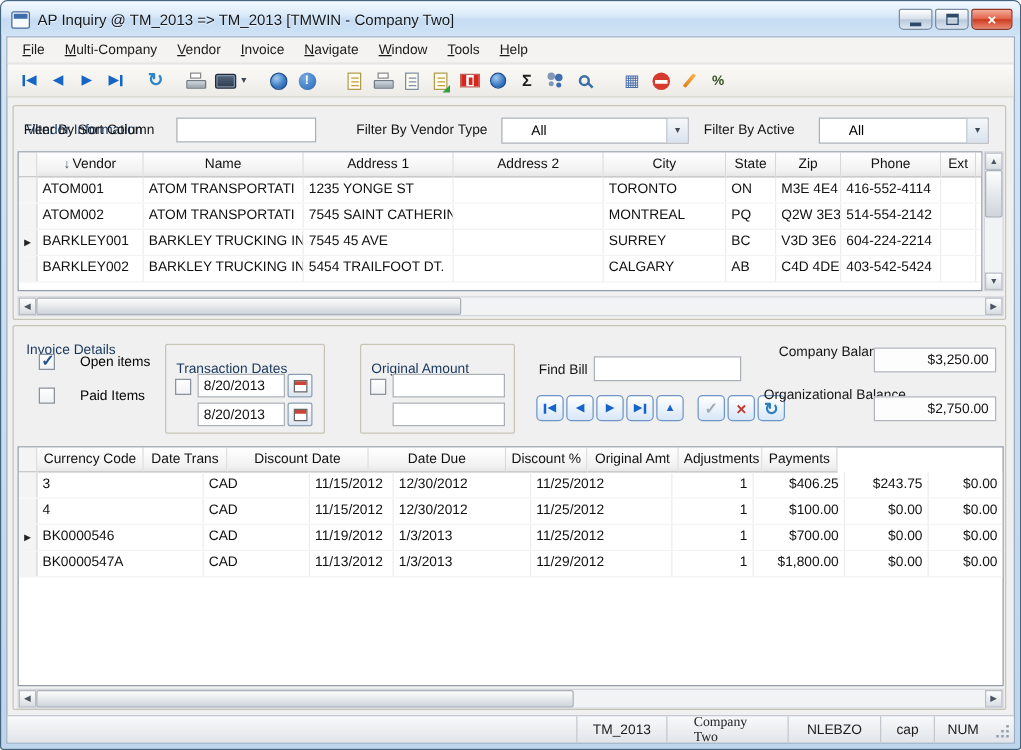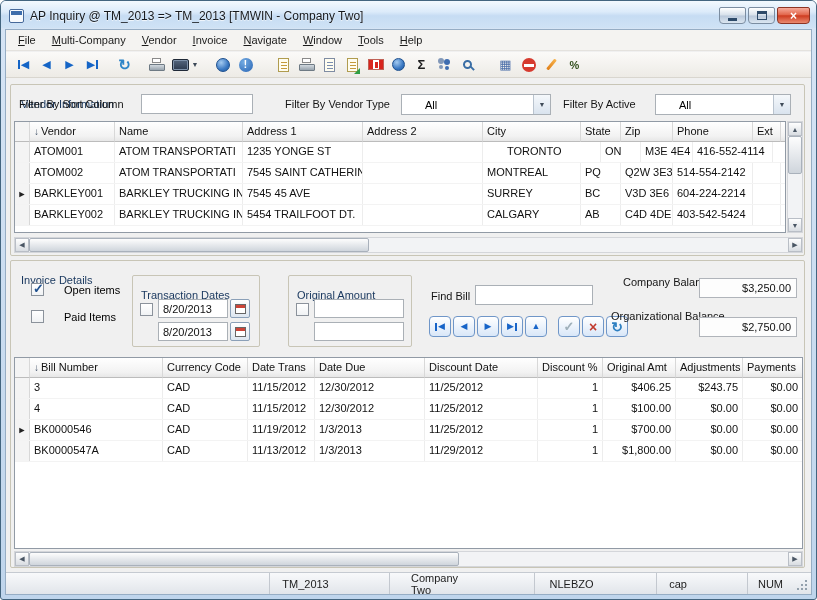--- a/index.html
+++ b/index.html
@@ -94,21 +94,21 @@
   .combo-btn { width:17px; height:100%; display:flex; align-items:center; justify-content:center; font-size:7px;
                color:#3f4b58; background:linear-gradient(#f5f8fb,#d9e3ee); border-left:1px solid #b9c3ce; }
 
   
   .grid { position:absolute; background:#fff; border:1px solid #919aa5; overflow:hidden; }
   .grid-head, .grid-row { display:flex; }
   .gcell { height:20px; line-height:19px; padding:0 4px; overflow:hidden; white-space:nowrap;
            border-right:1px solid #ededed; flex:0 0 auto; color:#111; }
   .grid-row { background:#fff; border-bottom:1px solid #f3f3f3; }
   .gcell.head { background:linear-gradient(#ffffff,#f2f2f2 75%,#e7e7e7); border-right:1px solid #d8d8d8;
-                border-bottom:1px solid #bcbcbc; }
+                border-bottom:1px solid #bcbcbc;text-align:center; }
   .gcell.gutter { width:15px; padding:0 1px; background:#f4f4f4; border-right:1px solid #d8d8d8;
                   text-align:center; font-size:9px; line-height:20px; color:#222; }
   .sort-ind { color:#44546a; font-size:10px; margin-right:2px; }
 
   
   .hscroll { position:absolute; height:16px; display:flex; background:#f2f3f5; border:1px solid #d4d6da; }
   .vscroll { position:absolute; width:16px; display:flex; flex-direction:column; background:#f2f3f5; border:1px solid #d4d6da; }
   .sb-btn { flex:0 0 auto; width:14px; height:14px; display:flex; align-items:center; justify-content:center;
             font-size:7px; color:#4a5664; background:linear-gradient(#fefefe,#d9dde2); border:1px solid #b9bec6; }
   .sb-track { flex:1; position:relative; }
@@ -135,21 +135,21 @@
   .v-refresh { color:#2d7fc1; font-size:14px; font-weight:bold; line-height:1; }
   .balance { position:absolute; height:20px; border:1px solid #b0b4ba; background:#fdfdfd; text-align:right;
              padding:3px 5px 0 0; color:#111; }
   .bal-lbl { text-align:right; color:#151515; }
 
   
   .statusbar { position:absolute; left:0; right:0; bottom:0; height:22px; display:flex; align-items:stretch;
                background:linear-gradient(#f8f9fb,#e1e5ea); border-top:1px solid #c5cad1; }
   .sb-fill { flex:1; }
   .sb-panel { border-left:1px solid #c3c8cf; display:flex; align-items:center; justify-content:center;
-              color:#1d1d1d; padding:0 21px;margin-left:48px; }
+              color:#1d1d1d; padding:0 21px; }
   .sb-grip { width:18px; position:relative; }
   .sb-grip::after { content:""; position:absolute; right:4px; bottom:4px; width:2px; height:2px; background:#93a0ac;
                     box-shadow:0 -4px #93a0ac, 0 -8px #93a0ac, -4px 0 #93a0ac, -4px -4px #93a0ac, -8px 0 #93a0ac; }
 </style>
 </head>
 <body>
 
 <div class="window">
 
   <div class="titlebar">
@@ -297,21 +297,21 @@
             <div class="gcell head" style="width: 80px;"><span>Phone</span></div>
             <div class="gcell head" style="width: 28px;"><span>Ext</span></div>
             <div class="gcell head" style="width: 40px;"><span>En</span></div>
           </div>
           <div class="grid-row">
             <div class="gcell gutter"></div>
             <div class="gcell" style="width: 85px;">ATOM001</div>
             <div class="gcell" style="width: 128px;">ATOM TRANSPORTATI</div>
             <div class="gcell" style="width: 120px;">1235 YONGE ST</div>
             <div class="gcell" style="width: 120px;"></div>
-            <div class="gcell" style="width: 98px; margin-left: 20px;">TORONTO</div>
+            <div class="gcell" style="width: 98px;">TORONTO</div>
             <div class="gcell" style="width: 40px;">ON</div>
             <div class="gcell" style="width: 52px;">M3E 4E4</div>
             <div class="gcell" style="width: 80px;">416-552-4114</div>
             <div class="gcell" style="width: 28px;"></div>
             <div class="gcell" style="width: 40px;"></div>
           </div>
           <div class="grid-row">
             <div class="gcell gutter"></div>
             <div class="gcell" style="width: 85px;">ATOM002</div>
             <div class="gcell" style="width: 128px;">ATOM TRANSPORTATI</div>
@@ -436,25 +436,24 @@
 
       <span class="lbl bal-lbl" style="left:612px; top:14px; width:64px;">Company Balance</span>
       <div class="balance" style="left:688px; top:17px; width:98px;">$3,250.00</div>
 
       <span class="lbl bal-lbl" style="left:600px; top:48px; width:76px;">Organizational Balance</span>
       <div class="balance" style="left:688px; top:56px; width:98px;padding-left:40px;">$2,750.00</div>
 
       <div class="grid" style="left:3px; top:96px; width:789px; height:192px;">
           <div class="grid-head">
             <div class="gcell gutter head"></div>
-            <div class="gcell head" style="width: 133px;"><span class="sort-ind">↓</span><span>Bill Number</span></div>
             <div class="gcell head" style="width: 85px;"><span>Currency Code</span></div>
             <div class="gcell head" style="width: 67px;"><span>Date Trans</span></div>
+            <div class="gcell head" style="width: 113px;"><span>Discount Date</span></div>
             <div class="gcell head" style="width: 110px;"><span>Date Due</span></div>
-            <div class="gcell head" style="width: 113px;"><span>Discount Date</span></div>
             <div class="gcell head" style="width: 65px;"><span>Discount %</span></div>
             <div class="gcell head" style="width: 73px;"><span>Original Amt</span></div>
             <div class="gcell head" style="width: 67px;"><span>Adjustments</span></div>
             <div class="gcell head" style="width: 60px;"><span>Payments</span></div>
           </div>
           <div class="grid-row">
             <div class="gcell gutter"></div>
             <div class="gcell" style="width: 133px;">3</div>
             <div class="gcell" style="width: 85px;">CAD</div>
             <div class="gcell" style="width: 67px;">11/15/2012</div>
@@ -508,21 +507,21 @@
         <div class="sb-track">
             <div class="sb-thumb" style="left:0; width:430px;"></div>
           </div>
         <div class="sb-btn">▶</div>
       </div>
     </div>
 
     <div class="statusbar">
       <div class="sb-fill"></div>
       <div class="sb-panel" style="width:72px;">TM_2013</div>
-      <div class="sb-panel" style="width:97px;">Company Two</div>
+      <div class="sb-panel" style="width:97px;font-family:Liberation Serif, serif;">Company Two</div>
       <div class="sb-panel" style="width:74px;">NLEBZO</div>
       <div class="sb-panel" style="width:42px;">cap</div>
       <div class="sb-panel" style="width:46px;">NUM</div>
       <div class="sb-grip"></div>
     </div>
 
   </div>
 </div>
 
 </body></html>

